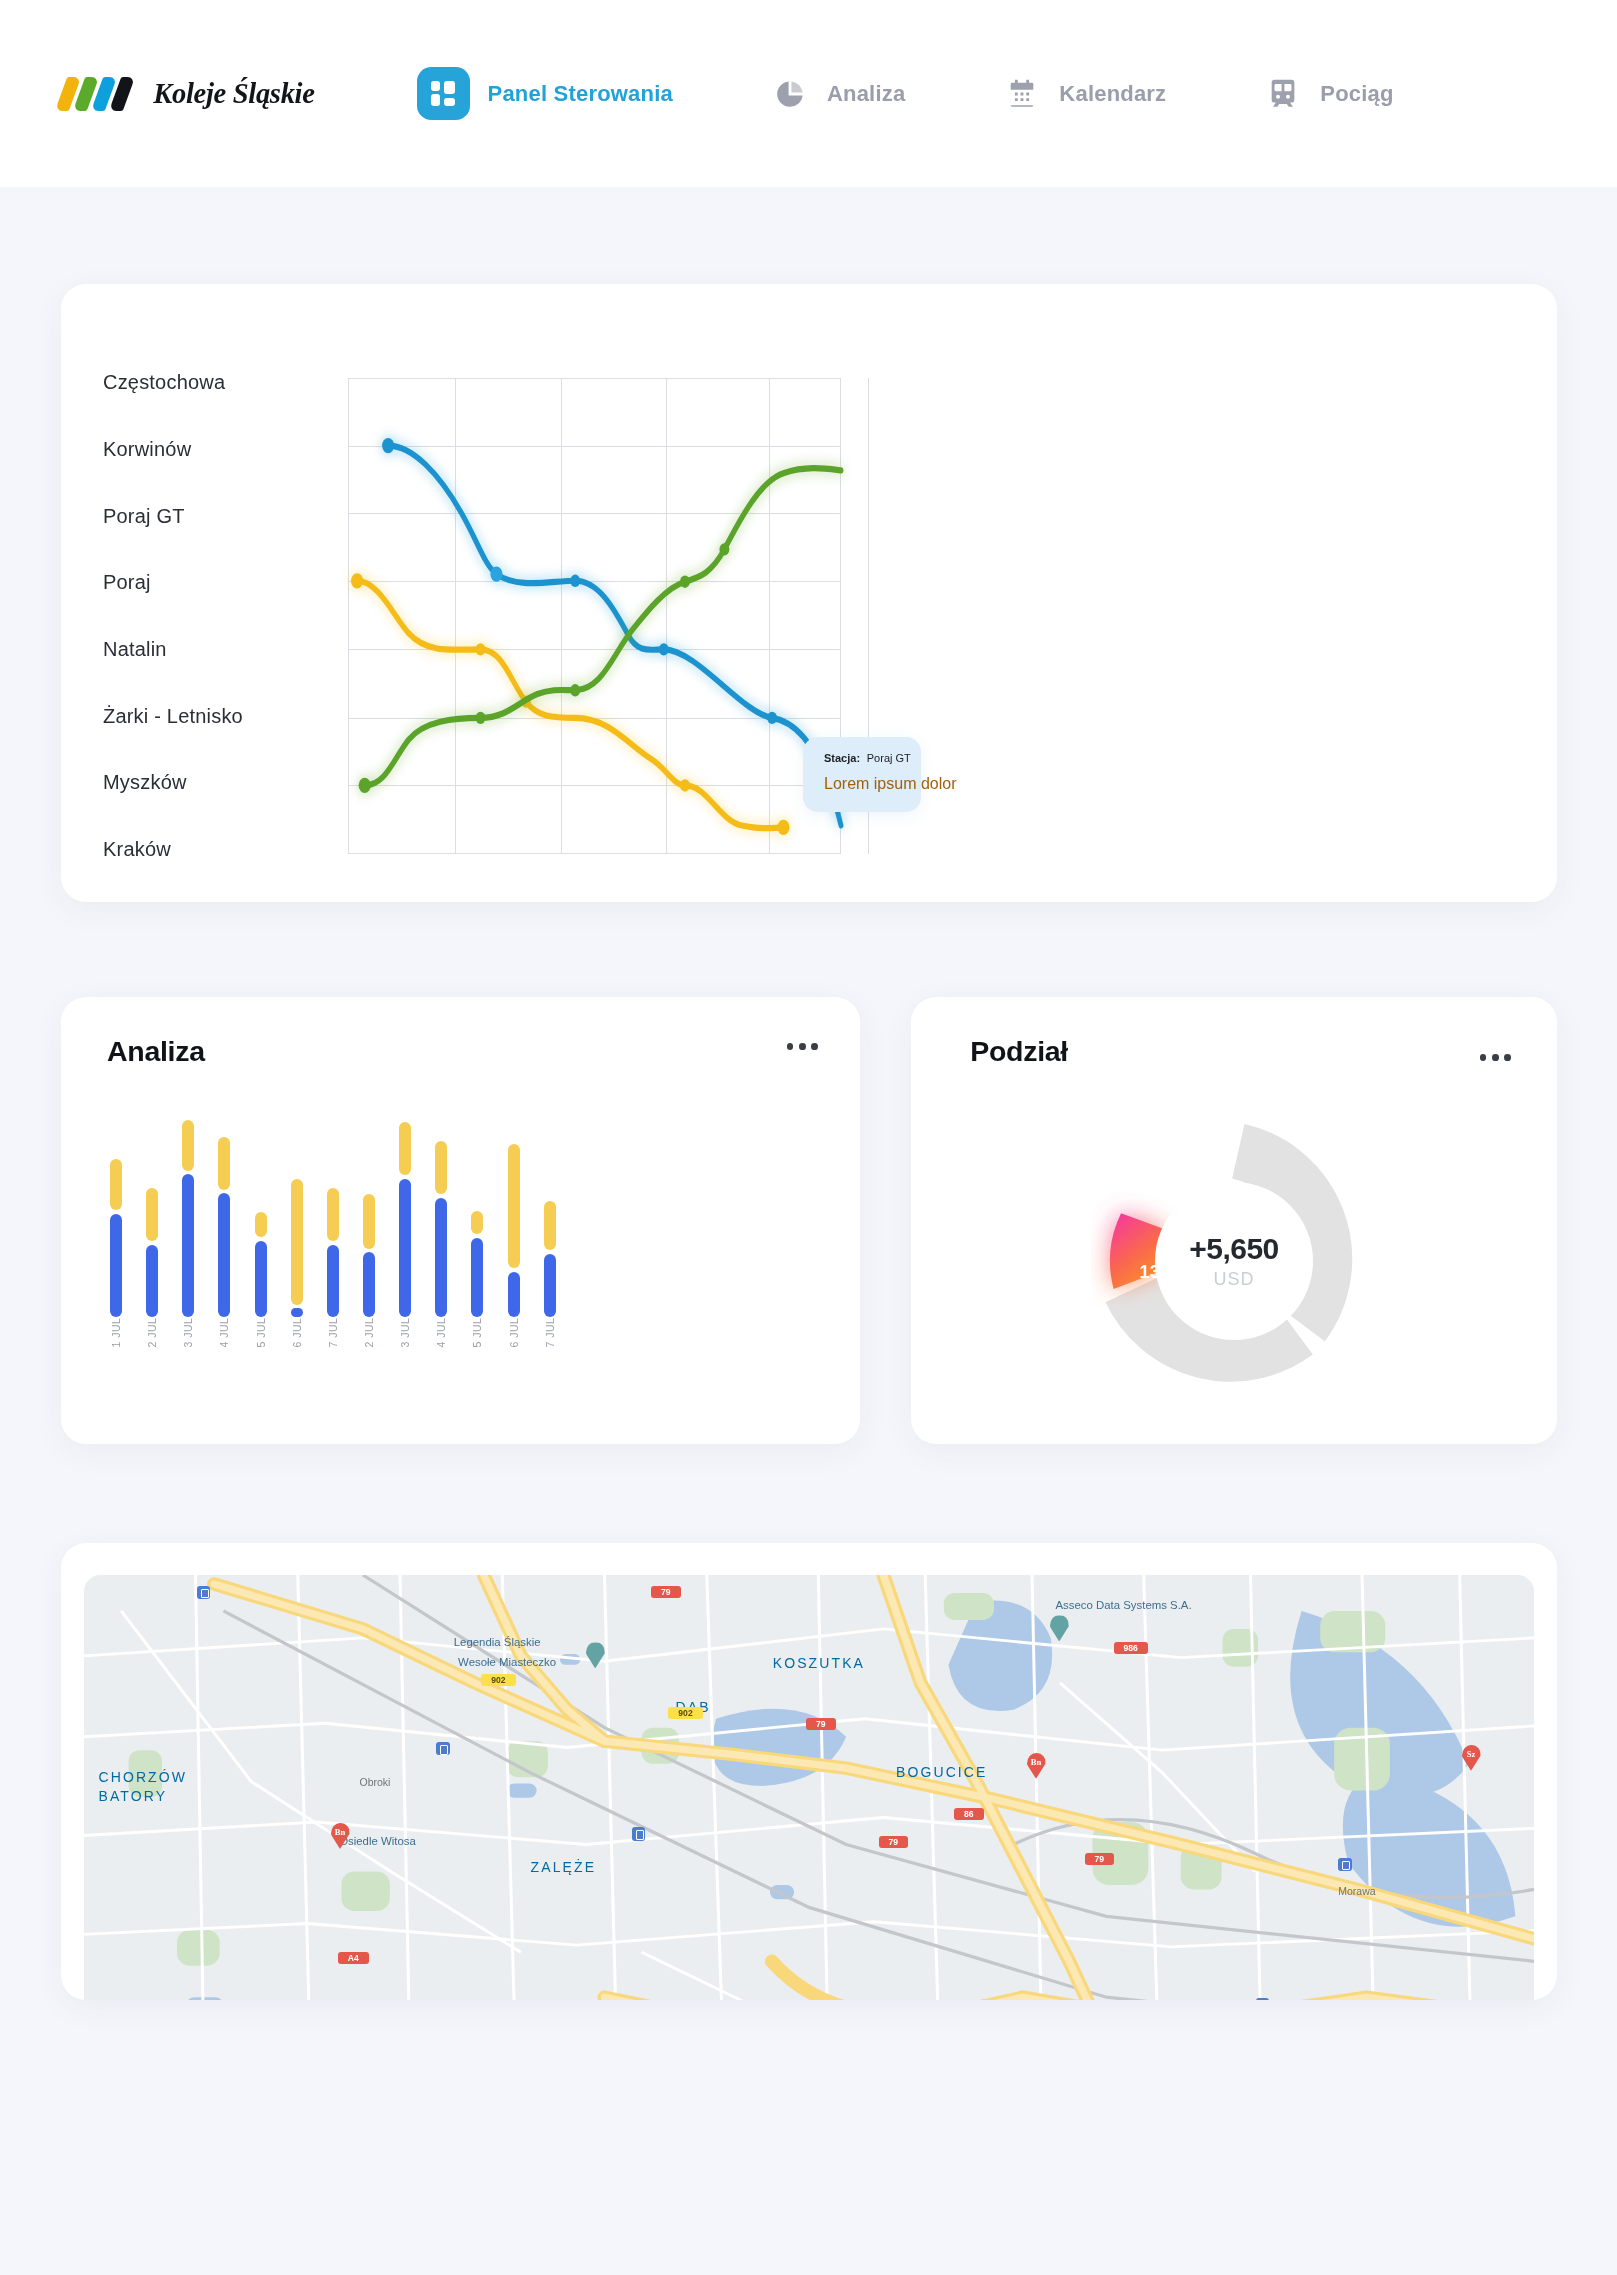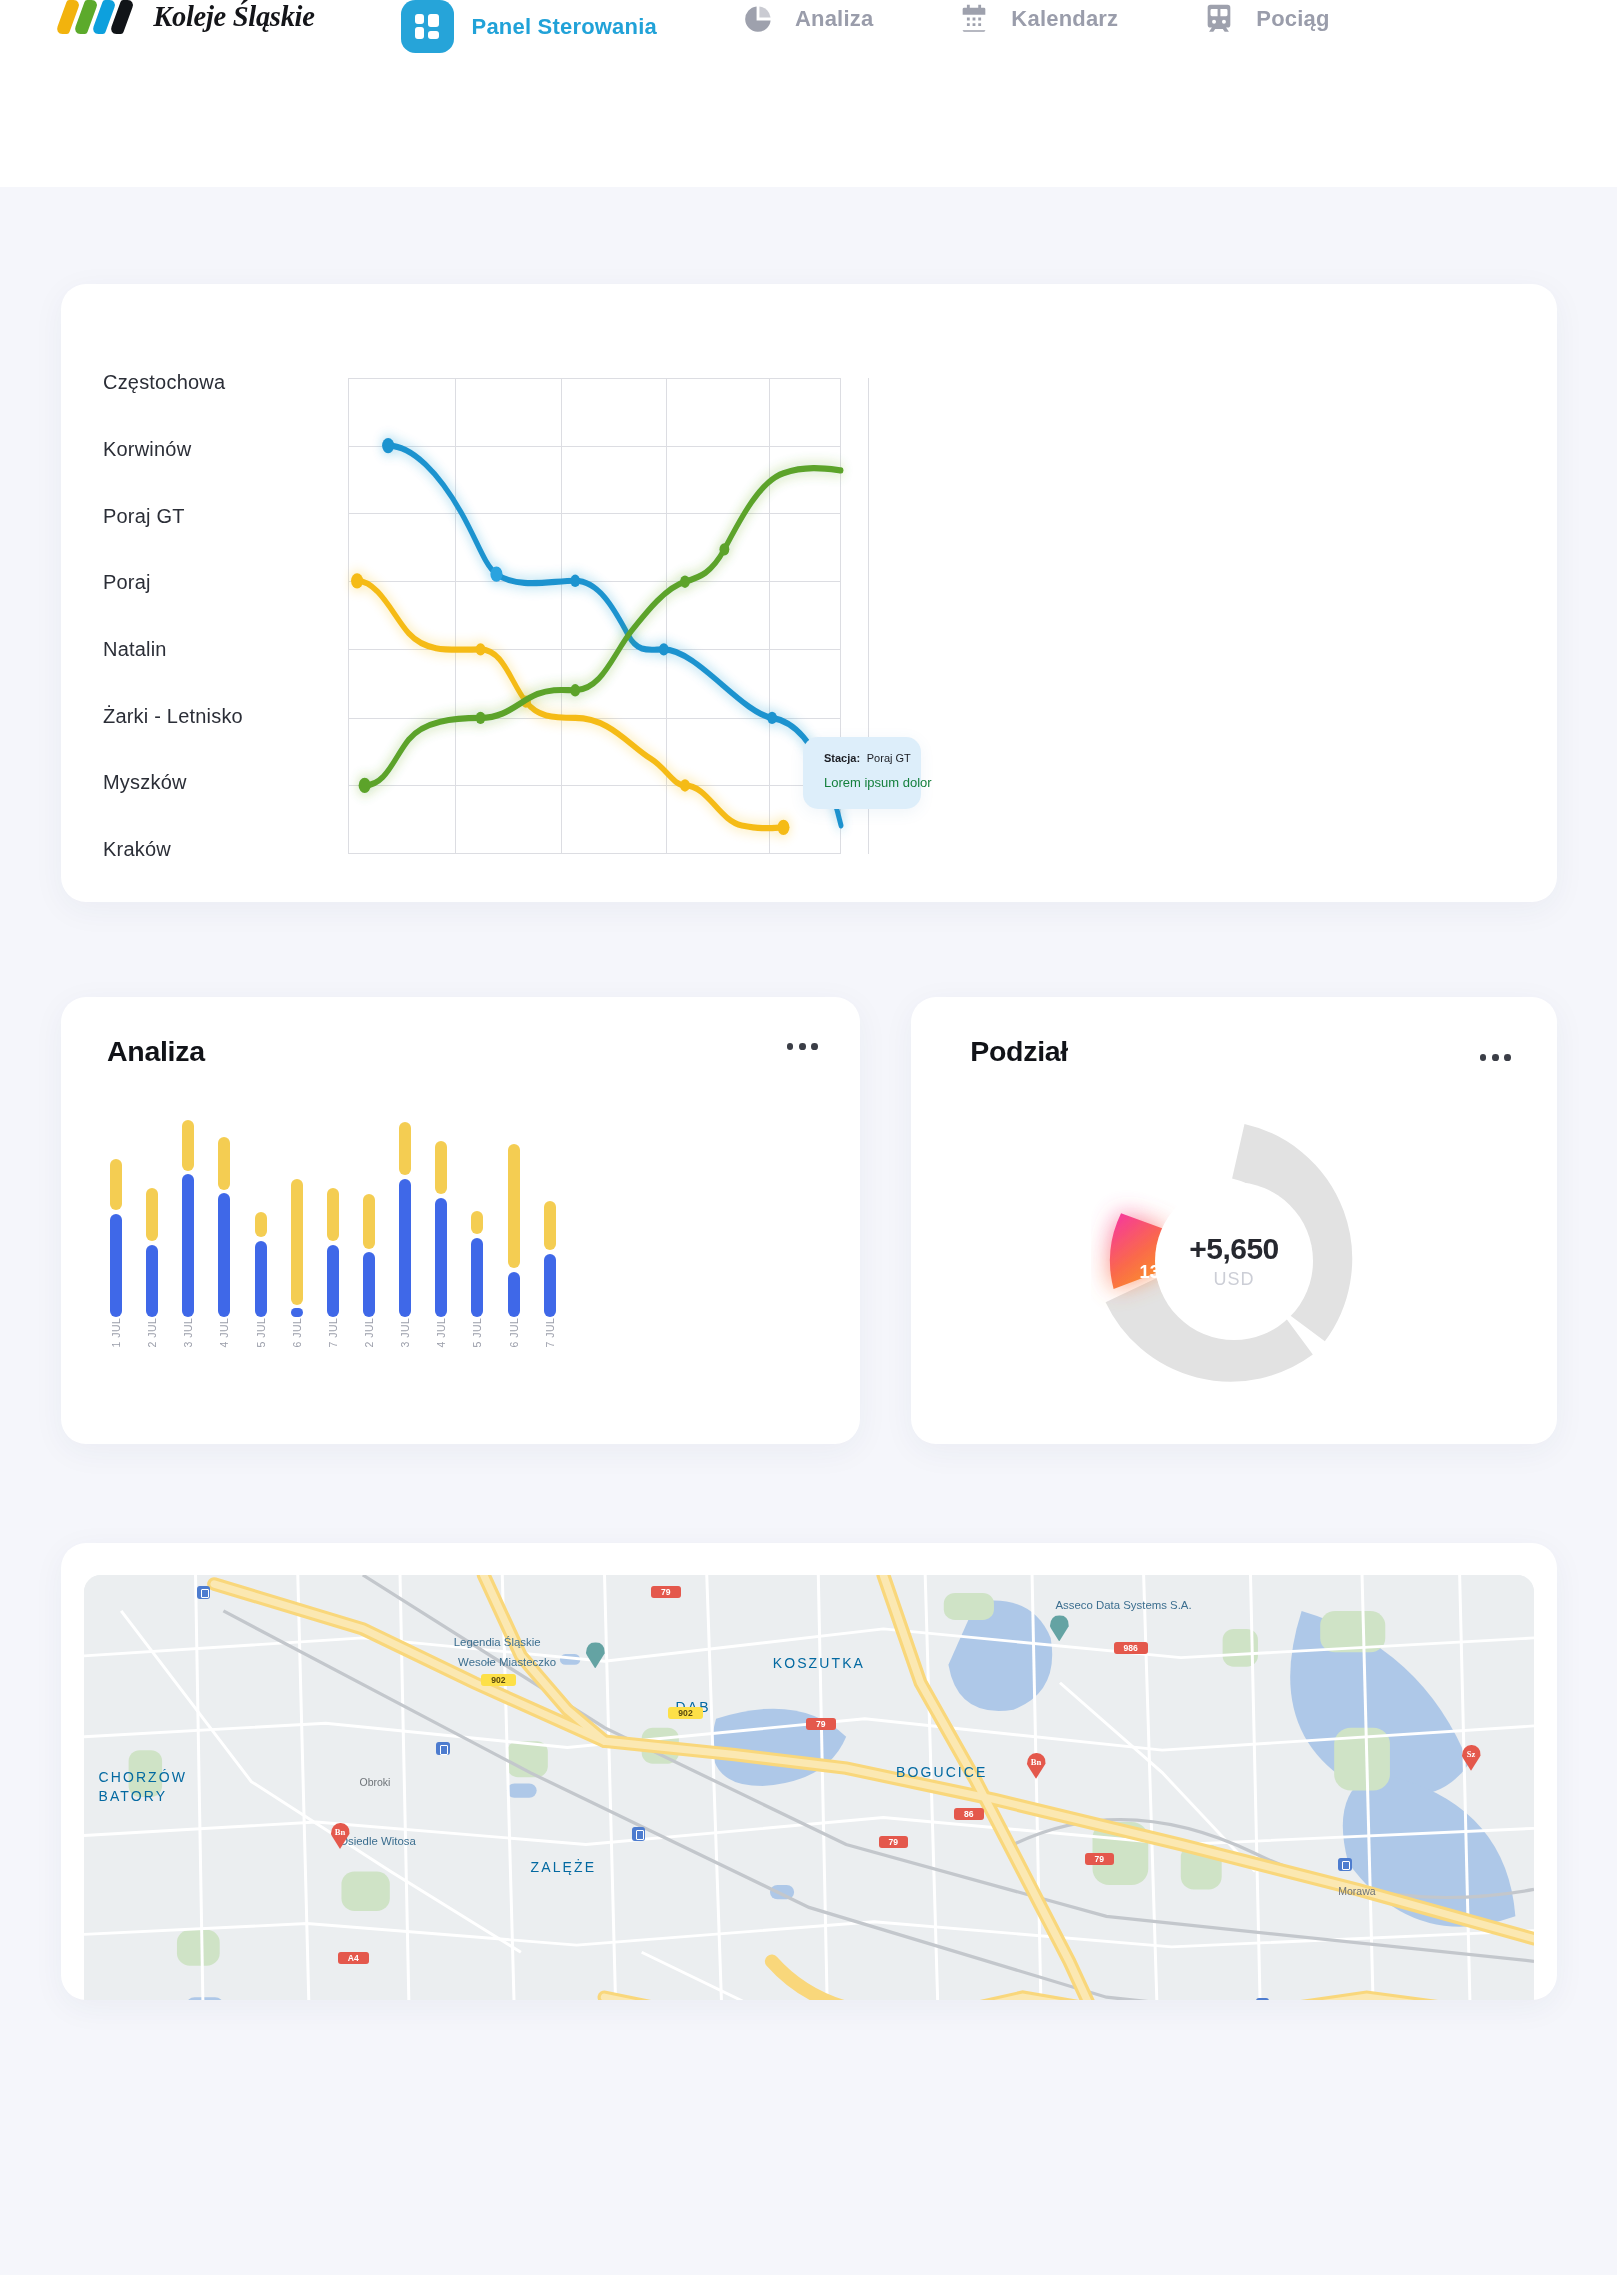--- a/index.html
+++ b/index.html
@@ -10,23 +10,23 @@
     color: #20232a;
     -webkit-font-smoothing: antialiased;
   }
   body { width: 1618px; min-height: 2275px; overflow-x: hidden; }
 
   
   .topbar {
     height: 187px;
     background: #ffffff;
     display: flex;
-    align-items: flex-start;
+    align-items: center;
     padding-left: 61px;
-    gap: 0;
+    gap: 16px;
     position: relative;
   }
   .brand { display: flex; align-items: center; gap: 13.3px; margin-right: 86px; }
   .brand-mark { width: 79px; height: 34px; position: relative; }
   .brand-mark i {
     position: absolute; top: 0; width: 14.3px; height: 34px;
     border-radius: 1.9px 7.6px 1.9px 7.6px;
     transform: skewX(-20deg);
   }
   .brand-mark i:nth-child(1) { left: 0;  background: #f2b30d; }
@@ -91,21 +91,21 @@
   .tl-svg { position: absolute; inset: 0; width: 100%; height: 100%; overflow: visible; }
 
   .tooltip {
     position: absolute; left: 455px; top: 359px;
     background: #ddeefa; border-radius: 15px;
     padding: 15px 21px 19px 21px; width: 118px;
     box-shadow: 0 3.8px 15px rgba(70,130,180,.08);
   }
   .tooltip .row1 { font-size: 11px; color: #1b1d23; white-space: nowrap; }
   .tooltip .row1 b { font-weight: 700; margin-right: 6.7px; }
-  .tooltip .row2 { font-size: 13px; color: #15803d; margin-top: 10.5px; white-space: nowrap; }
+  .tooltip .row2 { font-size: 16px; color: #a16207; margin-top: 10.5px; white-space: nowrap; }
 
   
   .mid-row { display: flex; gap: 51px; margin-top: 95px; }
   .analiza-card { width: 799px; height: 447px; position: relative; padding: 38px 46px 0 46px; }
   .podzial-card { flex: 1; height: 447px; position: relative; padding: 38px 46px 0 46px; }
   .card-title { font-size: 28.5px; font-weight: 700; letter-spacing: -0.3px; color: #111318; }
   .podzial-card .card-title { margin-left: 13.3px; }
   .dots { position: absolute; right: 42px; top: 46px; display: flex; gap: 5.7px; cursor: pointer; }
   .podzial-card .dots { right: 46px; top: 57px; }
   .dots i { width: 6.7px; height: 6.7px; border-radius: 50%; background: #3b3e47; display: block; }

